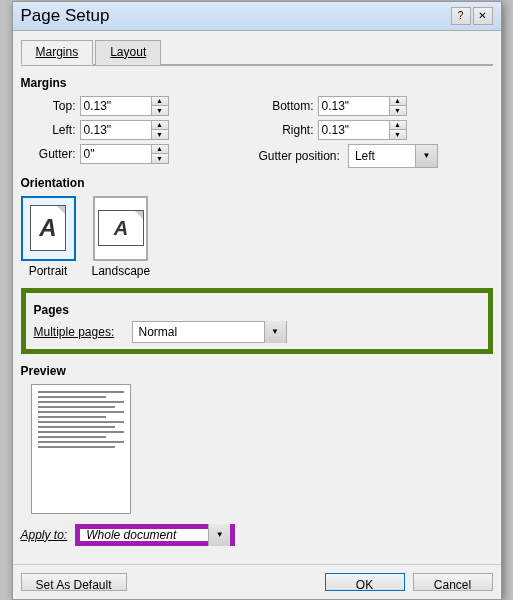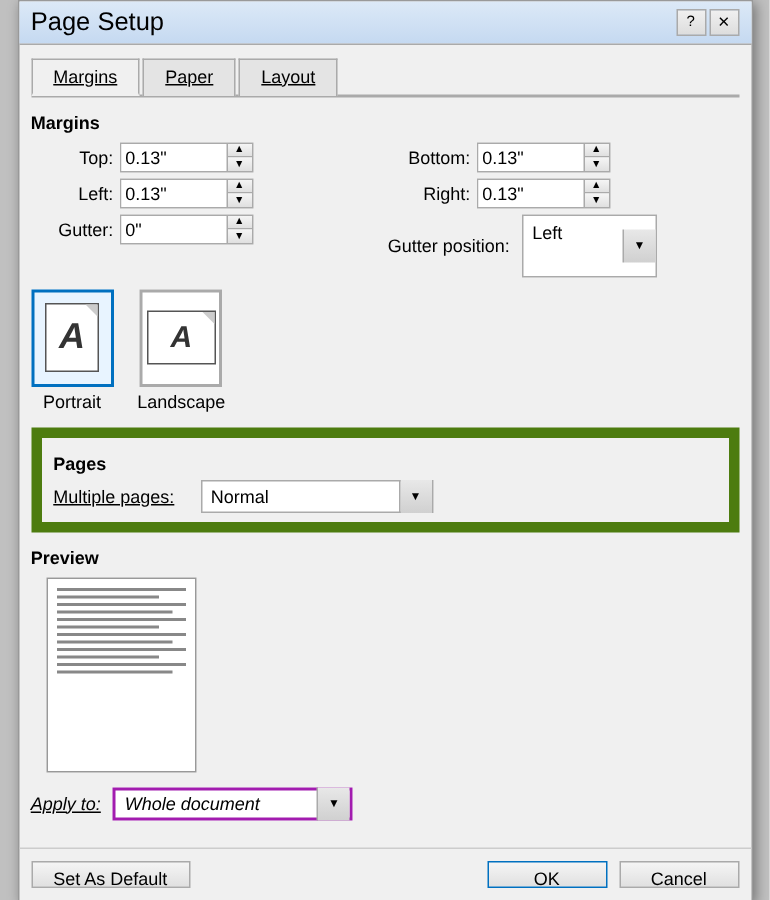--- a/index.html
+++ b/index.html
@@ -178,21 +178,21 @@
       position: relative;
     }
     .page-icon-landscape {
       width: 46px;
       height: 36px;
     }
     
     .pages-section {
       margin-bottom: 10px;
       padding: 6px 8px;
-      border: 7px solid #4d7c0f;
+      border: 5px solid #4d7c0f;
     }
     .pages-row {
       display: flex;
       align-items: center;
       gap: 8px;
       margin-top: 4px;
     }
     .pages-label {
       text-decoration: underline;
       font-size: 12px;
@@ -213,21 +213,21 @@
     .dropdown-wrapper {
       display: flex;
       align-items: center;
       border: 1px solid #aaa;
       background: #fff;
     }
     .dropdown-text {
       padding: 2px 6px;
       font-size: 12px;
       flex: 1;
-      height: 40px;
+      height: 22px;
       line-height: 18px;
     }
     
     .preview-section {
       margin-bottom: 10px;
     }
     .preview-box {
       width: 100px;
       height: 130px;
       border: 1px solid #999;
@@ -301,23 +301,20 @@
     </div>
   </div>
 
   <div class="dialog-body">
 
     <div class="tabs">
       <div class="tab active">
         <span>Margins</span>
       </div>
       <div class="tab">
-        <span>Paper</span>
-      </div>
-      <div class="tab">
         <span>Layout</span>
       </div>
     </div>
 
     <div class="section-label">Margins</div>
 
     <div class="margins-grid">
 
       <div>
         <div class="field-row">
@@ -377,20 +374,21 @@
           <span style="font-size:12px;white-space:nowrap;margin-right:4px">Gutter position:</span>
           <div class="dropdown-wrapper" style="border:1px solid #aaa;display:flex;align-items:center;width:90px;">
             <span class="dropdown-text">Left</span>
             <div class="dropdown-arrow">▼</div>
           </div>
         </div>
       </div>
     </div>
 
     <div class="orientation-section">
+      <div class="section-label">Orientation</div>
       <div class="orientation-options">
         <div class="orientation-option">
           <div class="orientation-box selected">
             <div class="page-icon" style="position:relative;">
               <div class="corner-fold"></div>
               <span style="font-size:24px;font-style:italic;color:#333;">A</span>
             </div>
           </div>
           <span>Portrait</span>
         </div>
@@ -430,21 +428,21 @@
         <div class="preview-line medium"></div>
         <div class="preview-line"></div>
         <div class="preview-line short"></div>
         <div class="preview-line"></div>
         <div class="preview-line medium"></div>
       </div>
     </div>
 
     <div class="apply-row">
       <span class="apply-label">Apply to:</span>
-      <div class="dropdown-wrapper" style="border:2px solid #a21caf;display:flex;align-items:center;width:160px;height:22px;">
+      <div class="dropdown-wrapper" style="border:5px solid #a21caf;display:flex;align-items:center;width:160px;height:22px;">
         <span style="flex:1;padding:2px 6px;font-size:12px;">Whole document</span>
         <div class="dropdown-arrow">▼</div>
       </div>
     </div>
   </div>
 
   <div class="dialog-footer">
     <button class="btn">Set As Default</button>
     <div class="spacer"></div>
     <button class="btn btn-default">OK</button>

